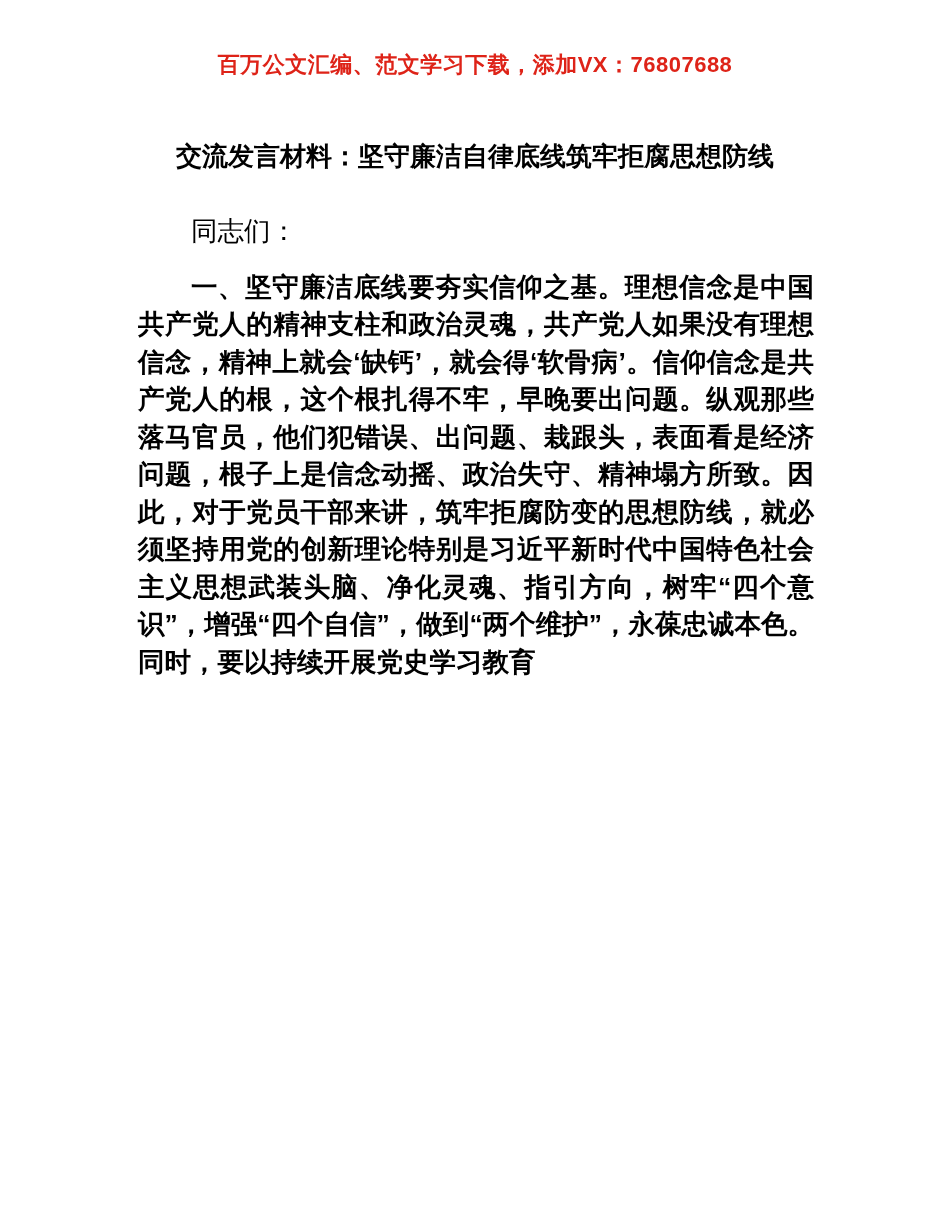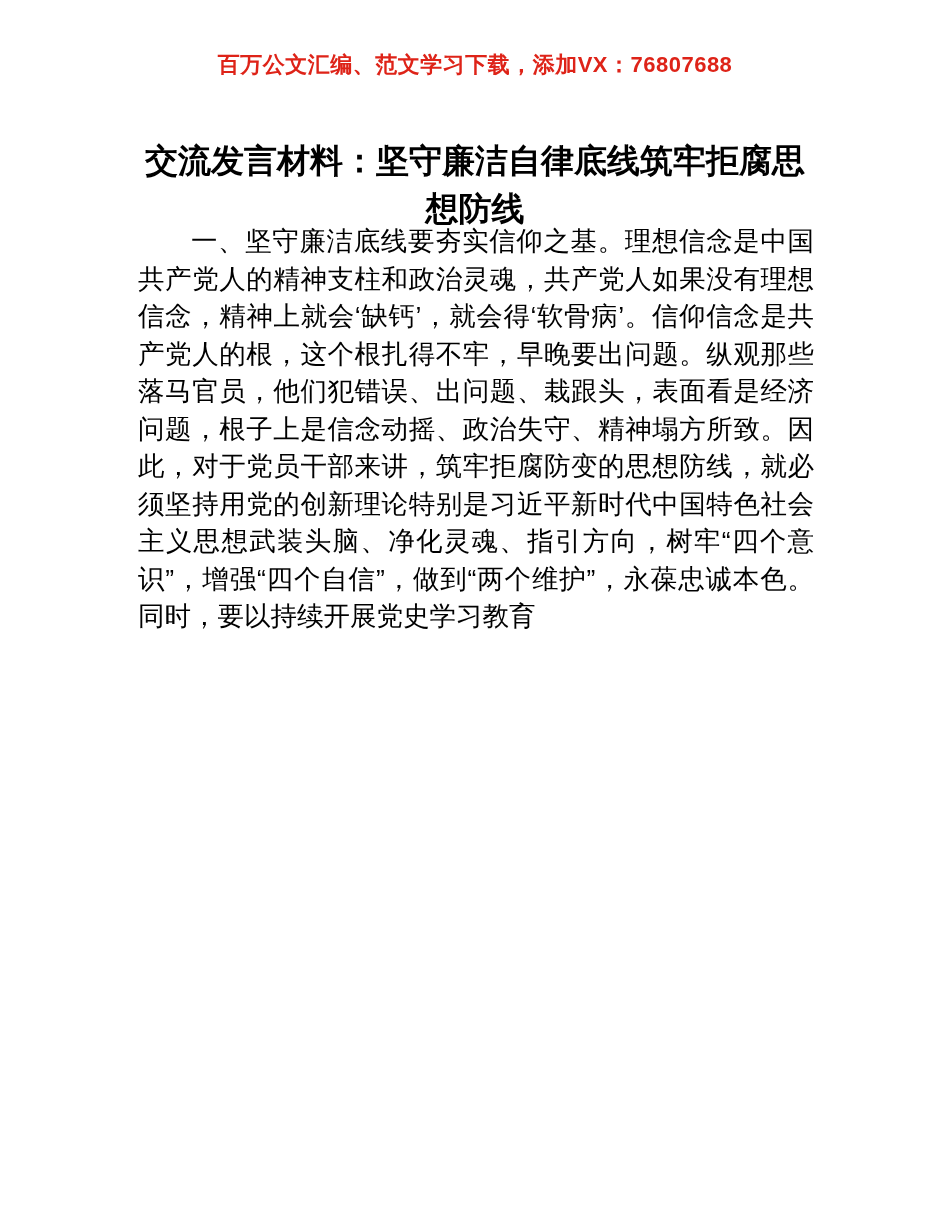--- a/index.html
+++ b/index.html
@@ -35,21 +35,21 @@
     white-space: nowrap;
   }
 
   
   .doc-title {
     position: absolute;
     top: 115px;
     left: 135px;
     width: 680px;
     text-align: center;
-    font-size: 33px;
+    font-size: 26px;
     line-height: 48px;
     font-weight: 700;
     color: #000000;
     letter-spacing: 0px;
   }
 
   
   .doc-body {
     position: absolute;
     top: 213px;
@@ -63,29 +63,31 @@
     text-align: justify;
     text-justify: inter-ideograph;
     margin: 0 0 3px 0;
     letter-spacing: 0px;
     color: #000000;
   }
   .para.salutation {
     margin-bottom: 8px;
   }
   .para.section {
-    margin-top: 10px;
+    margin-top: 18px;
+    font-weight: bold;
   }
 </style>
 </head>
 <body>
 
 <div class="page">
 
   <div class="promo-banner">百万公文汇编、范文学习下载，添加VX：76807688</div>
 
   <h1 class="doc-title">交流发言材料：坚守廉洁自律底线筑牢拒腐思想防线</h1>
 
   <div class="doc-body">
+    <p class="para salutation">同志们：</p>
     <p class="para section">一、坚守廉洁底线要夯实信仰之基。理想信念是中国共产党人的精神支柱和政治灵魂，共产党人如果没有理想信念，精神上就会‘缺钙’，就会得‘软骨病’。信仰信念是共产党人的根，这个根扎得不牢，早晚要出问题。纵观那些落马官员，他们犯错误、出问题、栽跟头，表面看是经济问题，根子上是信念动摇、政治失守、精神塌方所致。因此，对于党员干部来讲，筑牢拒腐防变的思想防线，就必须坚持用党的创新理论特别是习近平新时代中国特色社会主义思想武装头脑、净化灵魂、指引方向，树牢“四个意识”，增强“四个自信”，做到“两个维护”，永葆忠诚本色。同时，要以持续开展党史学习教育</p>
   </div>
 
 </div>
 
 </body></html>

